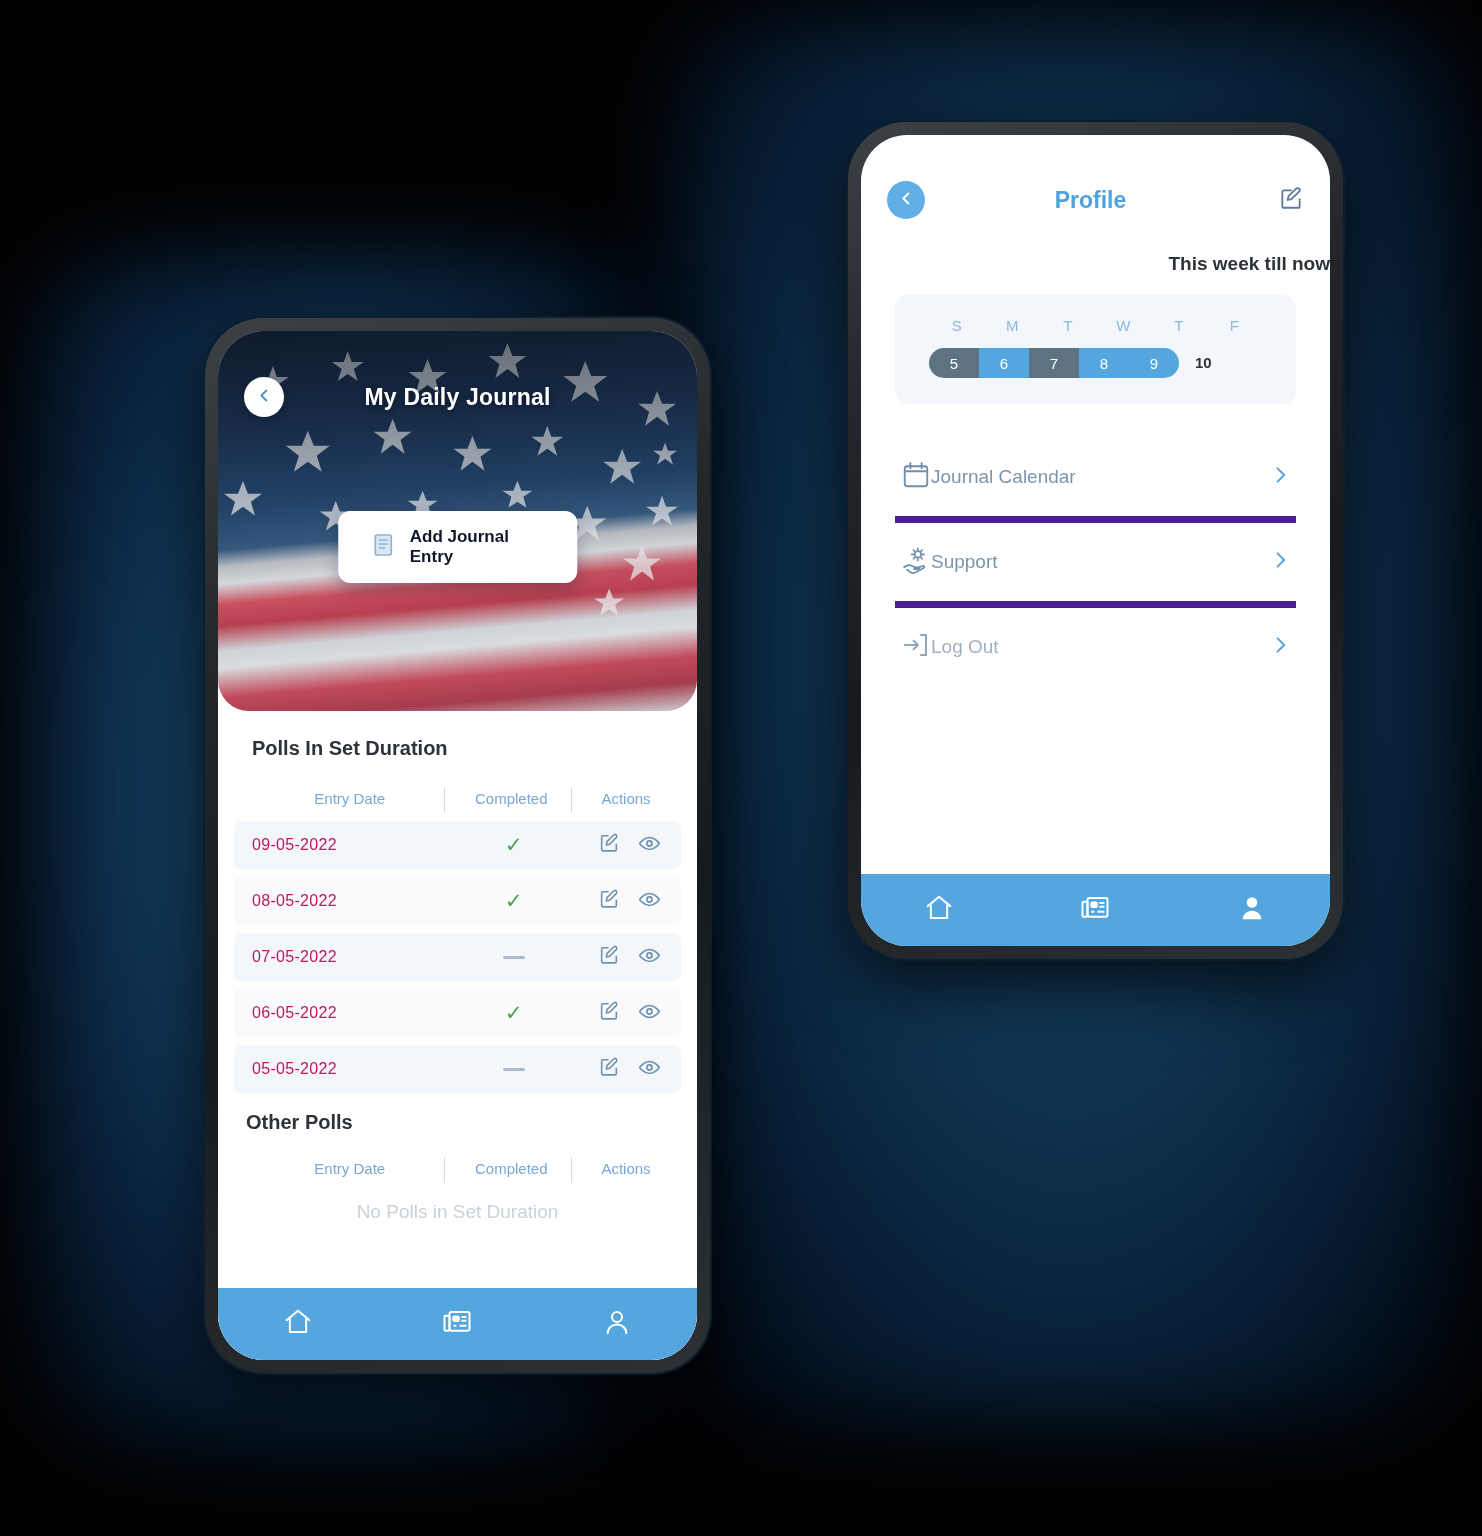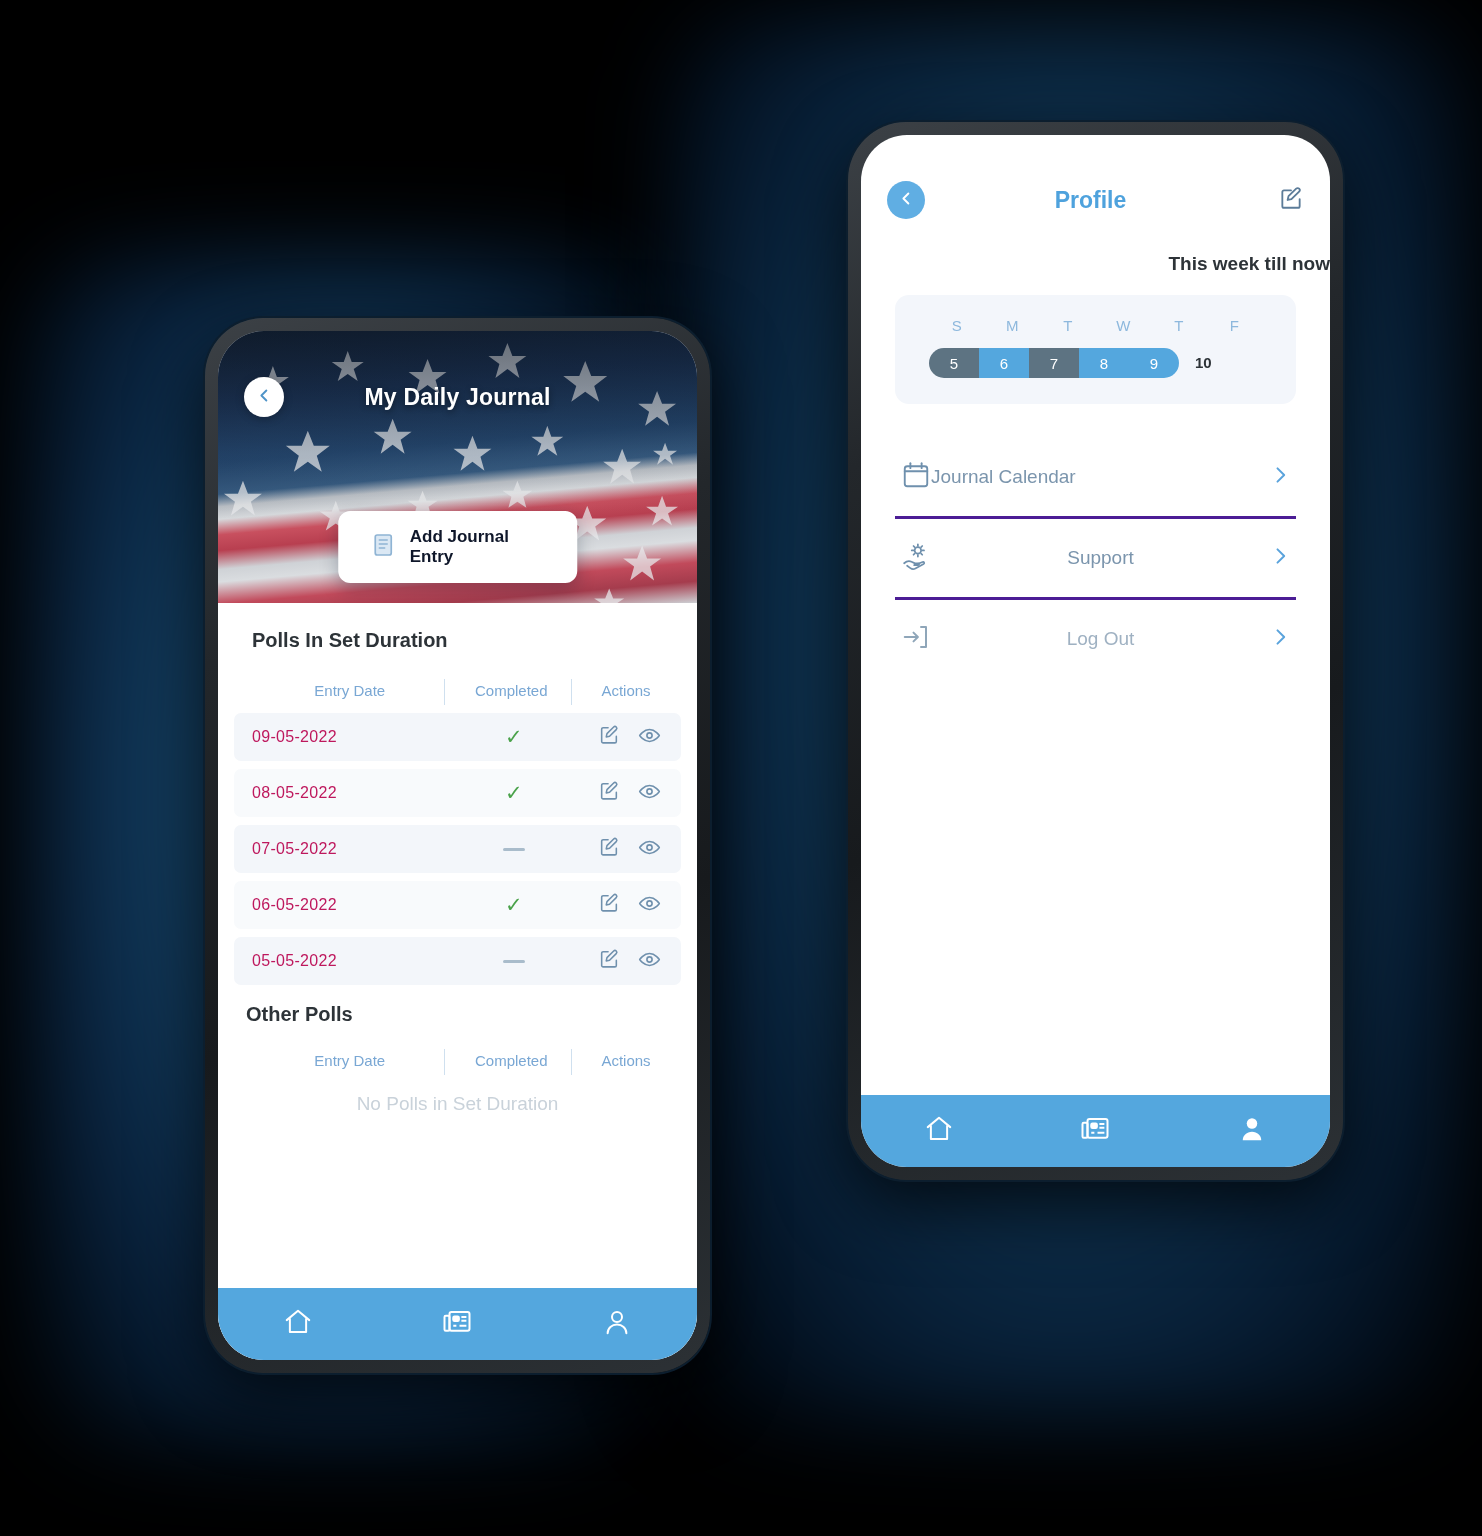--- a/index.html
+++ b/index.html
@@ -16,27 +16,28 @@
   
   .phone{position:absolute;border-radius:58px;
          background:linear-gradient(160deg,#3c4146 0%,#23272b 28%,#171a1d 60%,#2c3135 100%);
          box-shadow:0 0 0 2px #0c1e2e, 0 24px 70px rgba(0,0,0,.75);}
   .phone::before{content:"";position:absolute;inset:-2px;border-radius:60px;
          background:linear-gradient(150deg,#36b2f5 0%,#1d7fc4 16%,rgba(20,60,90,.15) 38%,rgba(0,0,0,0) 62%,#1a6ea8 92%,#3db4f7 100%);
          z-index:-1;}
   .screen{position:absolute;inset:13px;border-radius:46px;overflow:hidden;background:#fff;}
 
   #phone-journal{left:205px;top:318px;width:505px;height:1055px;}
-  #phone-profile{left:848px;top:122px;width:495px;height:1058px;}
+  #phone-profile{left:848px;top:122px;width:495px;height:837px;}
 
   
-  .hero{position:relative;height:272px;overflow:hidden;
+  .hero{position:relative;height:380px;overflow:hidden;
         background:
           radial-gradient(circle at 18% 85%, rgba(210,40,70,.55) 0 16%, rgba(0,0,0,0) 42%),
           linear-gradient(176deg,#1b2a3f 0%,#22405f 16%,#1d3busy 0%,#1c3a5b 36%,#2c4f72 50%,#8c939c 58%,#cfd2d6 63%,#b8404f 70%,#d0586a 74%,#cfd0d4 80%,#b9bcc0 86%,#c24a5c 92%,#9d3a4b 100%);
+        border-radius: 31px;
   }
   .hero-flag{position:absolute;inset:0;
         background:
           linear-gradient(175deg,#17263a 0%,#1c3354 22%,#24456b 42%,#365a7f 52%,
                           #b9bec4 56%,#d6d9dc 60%,#c8505f 65%,#b83f50 70%,
                           #cfd2d6 76%,#dadde0 80%,#c14a5b 87%,#a53c4d 93%,#cdd0d4 100%);}
   .stars{position:absolute;inset:0;opacity:.82;}
   .hero-shade{position:absolute;inset:0;background:linear-gradient(180deg,rgba(6,14,26,.45) 0%,rgba(6,14,26,.05) 45%,rgba(0,0,0,0) 70%);}
   .hero-top{position:absolute;top:46px;left:0;right:0;display:flex;align-items:center;padding:0 26px;}
   .circle-back{width:40px;height:40px;border-radius:50%;background:#fff;display:flex;align-items:center;justify-content:center;flex:0 0 auto;
@@ -107,21 +108,21 @@
   .dow{flex:1;text-align:center;color:#8db8dd;font-size:15px;}
   .week-nums{display:flex;padding:0 34px;margin-top:14px;position:relative;}
   .daypill{position:absolute;left:34px;height:30px;border-radius:15px;overflow:hidden;display:flex;}
   .dcell{width:50px;display:flex;align-items:center;justify-content:center;color:#fff;font-size:15px;}
   .dcell.dark{background:#5d7382;}
   .dcell.light{background:#54a7de;}
   .dnum-plain{position:absolute;color:#2d3338;font-size:15px;font-weight:bold;}
 
   .menu{margin:34px 34px 0;}
   .mrow{display:flex;align-items:center;padding:22px 6px;}
-  .mrow + .mrow{border-top:3px solid #4c1d95;text-align:center;}
+  .mrow + .mrow{border-top:7px solid #4c1d95;}
   .mlabel{flex:1;font-size:19px;color:#7b95ad;}
   .mlabel.dim{color:#9fb1c2;}
 </style>
 </head>
 <body>
 
 <div class="glow" id="glow-a"></div>
 <div class="glow" id="glow-b"></div>
 
 <div class="phone" id="phone-journal">

